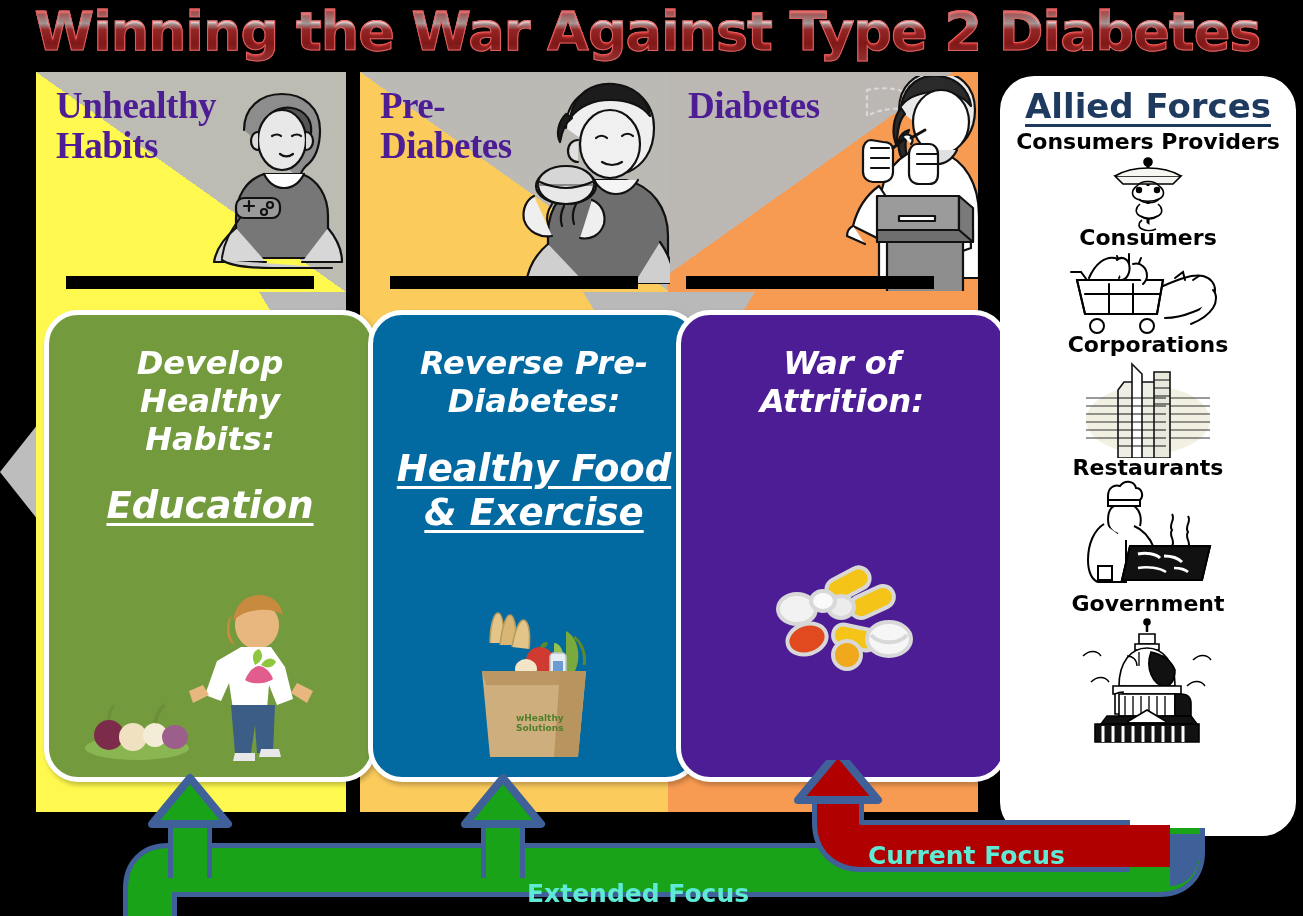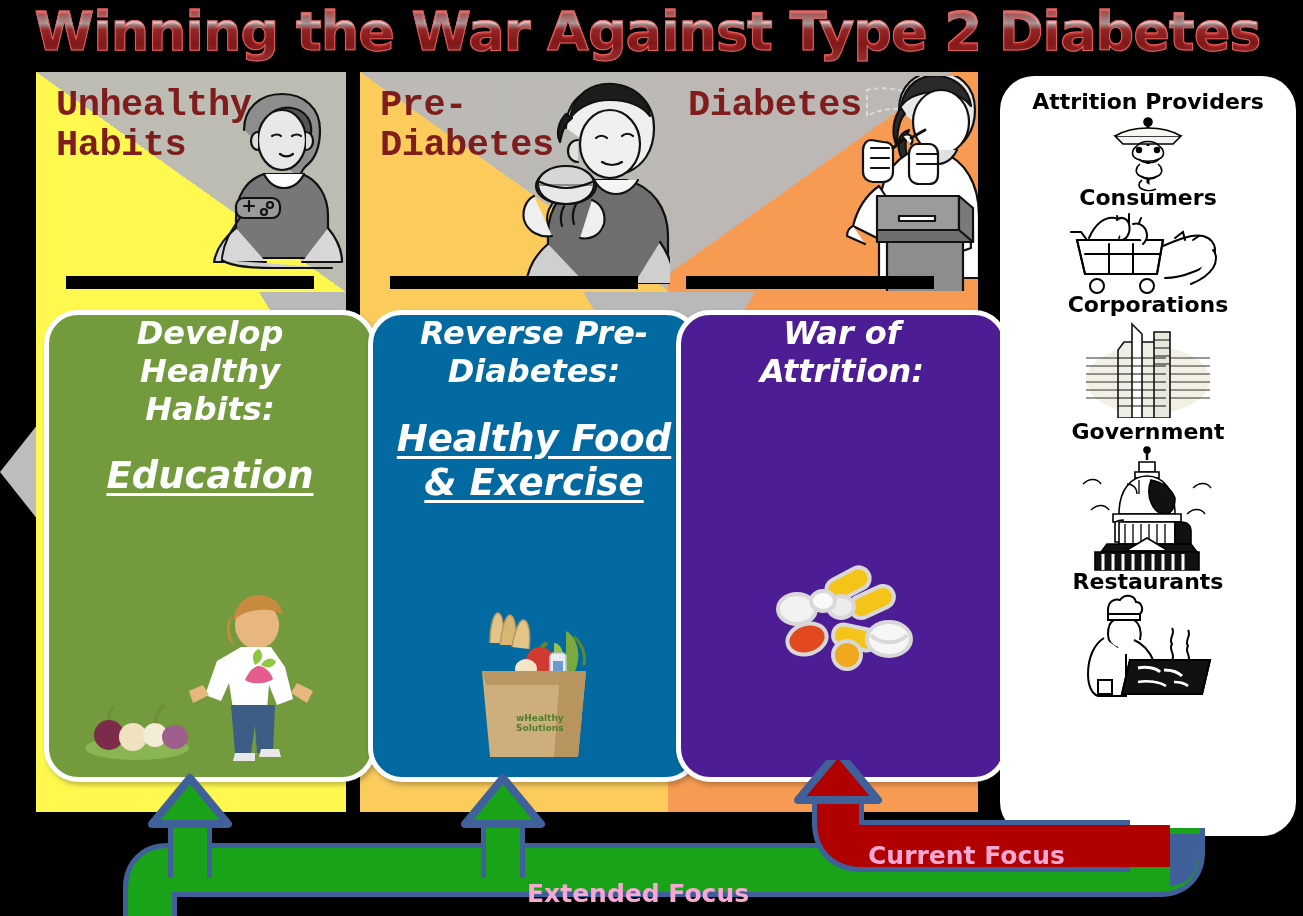--- a/index.html
+++ b/index.html
@@ -51,22 +51,22 @@
   
   .diag {
     position:absolute; right:0; bottom:0; width:100%; height:100%;
     background:linear-gradient(to bottom left, #b9b9b9 0 50%, transparent 50%);
     opacity:.95;
   }
   #stage-3 .diag { background:linear-gradient(to bottom right, #b9b9b9 0 46%, transparent 46%); }
 
   .stage-heading {
     position:absolute; left:20px; top:14px; z-index:4;
-    font-size:37px; font-weight:bold; line-height:1.08; color:#7f1d1d;
-    font-family:Liberation Mono, monospace; letter-spacing:-0.5px;
+    font-size:37px; font-weight:bold; line-height:1.08; color:#4c1d95;
+    font-family:Liberation Serif, serif; letter-spacing:-0.5px;
   }
 
   
   .stage-body { position:relative; width:100%; height:520px; }
   #stage-1 .stage-body { background:#fff94f; }
   #stage-2 .stage-body { background:#fbcb5c; }
   #stage-3 .stage-body { background:#f89b52; }
 
   .stage-body .diag2 {
     position:absolute; inset:0;
@@ -80,21 +80,21 @@
     position:absolute; left:30px; top:204px; width:248px; height:13px;
     background:#000; z-index:5;
   }
   #stage-3 .black-bar { left:18px; width:248px; }
 
   
   .card {
     position:absolute; left:8px; top:238px; width:332px; height:472px;
     border-radius:34px; border:5px solid #fff; z-index:6;
     display:flex; flex-direction:column; align-items:center;
-    color:#fff; text-align:center;
+    padding-top:30px; color:#fff; text-align:center;
     box-shadow:2px 3px 5px rgba(0,0,0,.25);
   }
   #card-1 { background:#739a3d; }
   #card-2 { background:#0369a1; }
   #card-3 { background:#4c1d95; }
 
   .card-title {
     font-size:32px; font-weight:bold; font-style:italic; line-height:1.18;
     font-family:"DejaVu Sans", sans-serif; white-space:pre-line;
   }
@@ -122,21 +122,21 @@
   .ally { display:flex; flex-direction:column; align-items:center; }
   .ally-label {
     font-size:22px; font-weight:bold; color:#000;
     font-family:"DejaVu Sans", sans-serif; line-height:1.1;
   }
   .ally-icon { display:block; }
 
   
   #flow { position:absolute; left:0; top:760px; width:1303px; height:156px; z-index:8; }
   .flow-label {
-    position:absolute; font-size:25px; font-weight:bold; color:#f9a8d4;
+    position:absolute; font-size:25px; font-weight:bold; color:#5eead4;
     font-family:"DejaVu Sans", sans-serif; white-space:nowrap; z-index:9;
   }
   #label-current { left:868px; top:841px; }
   #label-extended { left:527px; top:879px; }
 </style>
 </head>
 <body>
 
 <div id="title">Winning the War Against Type 2 Diabetes</div>
 
@@ -331,23 +331,24 @@
           <ellipse cx="152" cy="96" rx="22" ry="17" fill="#f6f6f6"></ellipse>
           <path d="M134 92a22 17 0 0 0 36 0" fill="none"></path>
           <ellipse cx="86" cy="58" rx="12" ry="10" fill="#fafafa"></ellipse>
         </g>
       </svg>
     </div>
   </div>
 </div>
 
 <div id="allied">
+  <div id="allied-title">Allied Forces</div>
 
   <div class="ally" style="margin-top:4px">
-    <div class="ally-label">Attrition Providers</div>
+    <div class="ally-label">Consumers Providers</div>
     <svg class="ally-icon" width="110" height="80" viewBox="0 0 110 80">
       <g stroke="#000" fill="none" stroke-width="1.6">
         <circle cx="55" cy="8" r="4" fill="#000"></circle>
         <path d="M55 12v62" stroke-width="3"></path>
         <path d="M22 22h66l-8 8H30z" fill="#f4f4f0" stroke-width="1.6"></path>
         <path d="M22 22c10-6 22-8 33-8s23 2 33 8" fill="#f7f7f2"></path>
         <path d="M44 32c-6 4-6 10 0 13 6 3 16 3 22 0 6-3 6-9 0-13" fill="#fff"></path>
         <path d="M44 32c4-6 18-6 22 0M46 45c4 5 16 5 20 0"></path>
         <path d="M47 50c-5 4-5 9 0 12 5 3 13 3 18 0 5-3 5-8 0-12" fill="#fff"></path>
         <path d="M48 62c4 4 12 4 16 0"></path>
@@ -385,20 +386,41 @@
       <ellipse cx="70" cy="62" rx="62" ry="34" fill="#f2f0e2"></ellipse>
       <g stroke="#111" stroke-width="1.2">
         <path d="M8 40h124M8 48h124M8 56h124M8 64h124M8 72h124M8 80h124" opacity=".85"></path>
       </g>
       <path d="M46 24h34l8 8v68H40V32z" fill="#efeee4" stroke="#111" stroke-width="1.6"></path>
       <path d="M54 6l10 10v84H54z" fill="#fff" stroke="#111" stroke-width="1.6"></path>
       <path d="M76 14h16v86H76z" fill="#e9e8dd" stroke="#111" stroke-width="1.6"></path>
       <g stroke="#111" stroke-width="1.2">
         <path d="M40 40h48M40 48h48M40 56h48M40 64h48M40 72h48M40 80h48M40 88h48"></path>
         <path d="M76 22h16M76 30h16M76 38h16M76 46h16"></path>
+      </g>
+    </svg>
+  </div>
+
+  <div class="ally" style="margin-top:-2px">
+    <div class="ally-label">Restaurants</div>
+    <svg class="ally-icon" width="140" height="110" viewBox="0 0 140 110">
+      <g stroke="#000" stroke-width="2" fill="none">
+        <path d="M30 16c0-8 6-12 12-10 4-6 14-6 16 2 6 0 8 8 4 12H30z" fill="#fff"></path>
+        <path d="M30 20h32v6H30z" fill="#fff"></path>
+        <path d="M36 26c-4 2-6 8-6 14 0 8 4 12 10 14" fill="#fff"></path>
+        <path d="M56 26c6 4 8 12 6 20" fill="#fff"></path>
+        <path d="M26 44c-10 6-16 20-16 36 0 12 4 20 10 22h28V60" fill="#fff"></path>
+        <path d="M56 46c10 4 16 12 20 22l-14 8" fill="#fff"></path>
+        <path d="M20 86h14v14H20z" fill="#fff"></path>
+        <path d="M52 70l30 14" stroke-width="3"></path>
+        <path d="M44 100h80l8-34H52z" fill="#111"></path>
+        <path d="M52 66h80l-8 34H44z" fill="#111"></path>
+        <path d="M60 74c8-2 18 0 22 4M86 76c8 0 14 2 18 6" stroke="#fff" stroke-width="3"></path>
+        <path d="M60 88c10-2 22 0 28 4M96 88c6 0 12 2 14 4" stroke="#fff" stroke-width="2.5"></path>
+        <path d="M94 34c4 6-4 10 0 16-4 6 4 10 0 16M110 36c4 6-4 10 0 16-4 6 4 10 0 16"></path>
       </g>
     </svg>
   </div>
 
   <div class="ally" style="margin-top:2px">
     <div class="ally-label">Government</div>
     <svg class="ally-icon" width="170" height="128" viewBox="0 0 170 128">
       <g stroke="#000" stroke-width="1.6" fill="none">
         <path d="M20 40c6-6 14-6 18 0M130 44c6-6 14-6 18 0M28 66c6-6 14-6 18 0M124 70c6-6 14-6 18 0" stroke-width="1.4"></path>
         <path d="M84 4v12" stroke-width="2.5"></path>
@@ -413,41 +435,20 @@
         <path d="M56 78h56v22H56z" fill="#fff"></path>
         <path d="M62 80v20M70 80v20M78 80v20M86 80v20M94 80v20M102 80v20" stroke-width="1.3"></path>
         <path d="M118 78c8 0 10 4 10 10v12h-16V78z" fill="#111"></path>
         <path d="M44 100h84l6 8H38z" fill="#111"></path>
         <path d="M64 106l20-12 20 12" fill="#fff"></path>
         <path d="M32 108h104v18H32z" fill="#111"></path>
         <path d="M40 110v16M50 110v16M60 110v16M70 110v16M80 110v16M90 110v16M100 110v16M110 110v16M120 110v16" stroke="#fff" stroke-width="3"></path>
       </g>
     </svg>
   </div>
-
-  <div class="ally" style="margin-top:-2px">
-    <div class="ally-label">Restaurants</div>
-    <svg class="ally-icon" width="140" height="110" viewBox="0 0 140 110">
-      <g stroke="#000" stroke-width="2" fill="none">
-        <path d="M30 16c0-8 6-12 12-10 4-6 14-6 16 2 6 0 8 8 4 12H30z" fill="#fff"></path>
-        <path d="M30 20h32v6H30z" fill="#fff"></path>
-        <path d="M36 26c-4 2-6 8-6 14 0 8 4 12 10 14" fill="#fff"></path>
-        <path d="M56 26c6 4 8 12 6 20" fill="#fff"></path>
-        <path d="M26 44c-10 6-16 20-16 36 0 12 4 20 10 22h28V60" fill="#fff"></path>
-        <path d="M56 46c10 4 16 12 20 22l-14 8" fill="#fff"></path>
-        <path d="M20 86h14v14H20z" fill="#fff"></path>
-        <path d="M52 70l30 14" stroke-width="3"></path>
-        <path d="M44 100h80l8-34H52z" fill="#111"></path>
-        <path d="M52 66h80l-8 34H44z" fill="#111"></path>
-        <path d="M60 74c8-2 18 0 22 4M86 76c8 0 14 2 18 6" stroke="#fff" stroke-width="3"></path>
-        <path d="M60 88c10-2 22 0 28 4M96 88c6 0 12 2 14 4" stroke="#fff" stroke-width="2.5"></path>
-        <path d="M94 34c4 6-4 10 0 16-4 6 4 10 0 16M110 36c4 6-4 10 0 16-4 6 4 10 0 16"></path>
-      </g>
-    </svg>
-  </div>
 </div>
 
 <svg id="flow" viewBox="0 0 1303 156">
 
   <g>
     <path d="M150 156 L150 128 Q150 110 168 110 L1160 110 Q1178 110 1178 92 L1178 68" fill="none" stroke="#3F6098" stroke-width="54" stroke-linecap="butt"></path>
     <path d="M150 156 L150 128 Q150 110 168 110 L1160 110 Q1178 110 1178 92 L1178 68" fill="none" stroke="#18A318" stroke-width="44"></path>
 
     <path d="M190 118 L190 62" stroke="#3F6098" stroke-width="44" fill="none"></path>
     <path d="M190 118 L190 62" stroke="#18A318" stroke-width="34" fill="none"></path>

